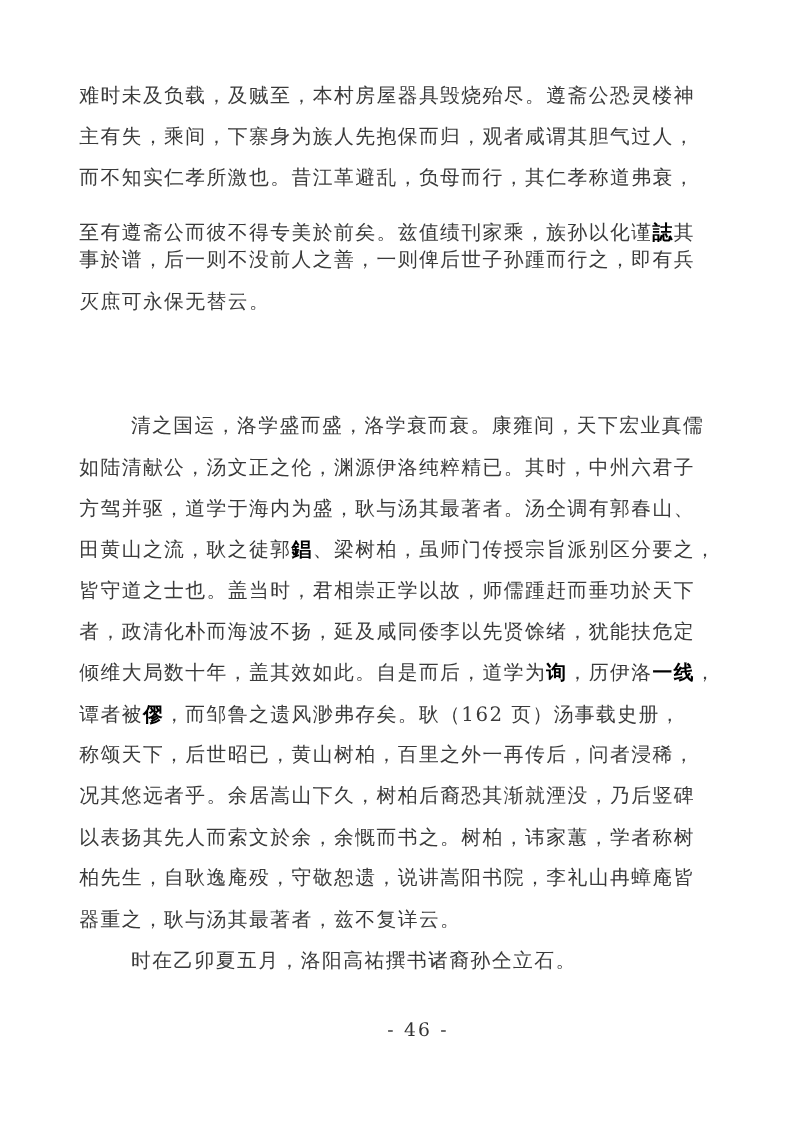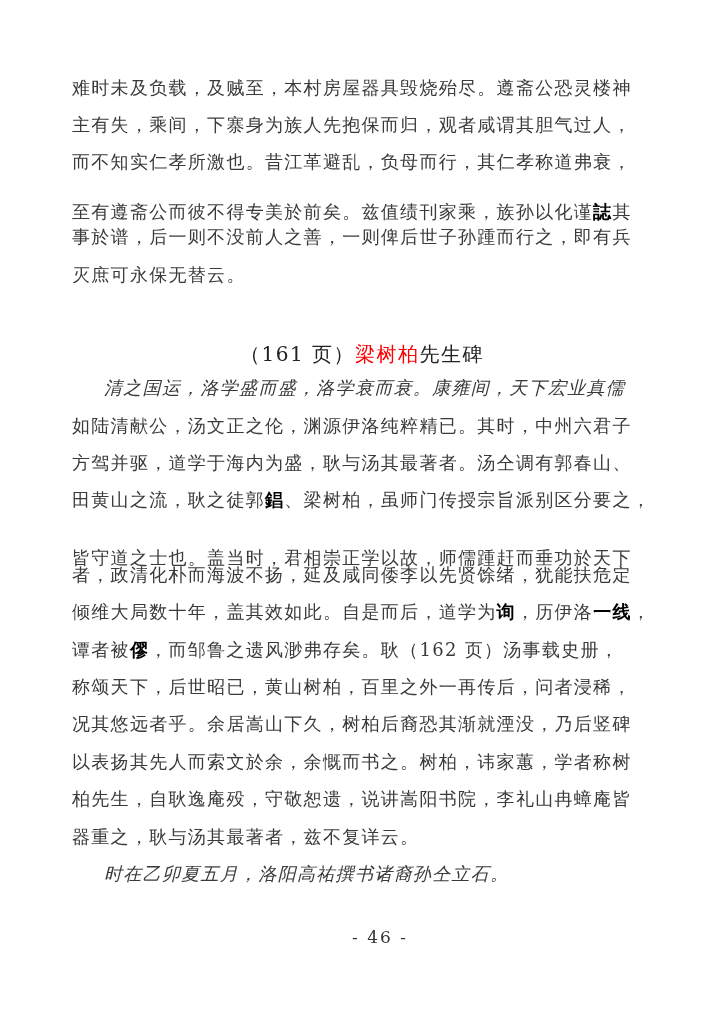--- a/index.html
+++ b/index.html
@@ -24,21 +24,21 @@
       position: absolute;
       left: 72px;
       width: 565px;
       font-size: 18px;
       line-height: 24px;
       letter-spacing: 1.3px;
       white-space: nowrap;
       font-weight: 300;
       color: #3a3a3a;
     }
-    .indent { left: 104px; font-style: italic; }
+    .indent { left: 119px; }
     .title {
       position: absolute;
       left: 240px;
       top: 341px;
       font-size: 20px;
       line-height: 26px;
       letter-spacing: 1.5px;
       white-space: nowrap;
       color: #222222;
     }
@@ -63,31 +63,28 @@
 
   <div class="line" style="top:76px;">难时未及负载，及贼至，本村房屋器具毁烧殆尽。遵斋公恐灵楼神</div>
   <div class="line" style="top:113px;">主有失，乘间，下寨身为族人先抱保而归，观者咸谓其胆气过人，</div>
   <div class="line" style="top:150px;">而不知实仁孝所激也。昔江革避乱，负母而行，其仁孝称道弗衰，</div>
   <div class="line" style="top:200px;">
     <span>至有遵斋公而彼不得专美於前矣。兹值绩刊家乘，族孙以化谨</span><span class="bold">誌</span><span>其</span>
   </div>
   <div class="line" style="top:225px;">事於谱，后一则不没前人之善，一则俾后世子孙踵而行之，即有兵</div>
   <div class="line" style="top:263px;">灭庶可永保无替云。</div>
 
-  <div class="title">
-    <span>（161 页）</span><span class="red">梁树柏</span><span>先生碑</span>
-  </div>
 
   <div class="line indent" style="top:376px;">清之国运，洛学盛而盛，洛学衰而衰。康雍间，天下宏业真儒</div>
   <div class="line" style="top:414px;">如陆清献公，汤文正之伦，渊源伊洛纯粹精已。其时，中州六君子</div>
   <div class="line" style="top:451px;">方驾并驱，道学于海内为盛，耿与汤其最著者。汤仝调有郭春山、</div>
   <div class="line" style="top:488px;">
     <span>田黄山之流，耿之徒郭</span><span class="bold">錩</span><span>、梁树柏，虽师门传授宗旨派别区分要之，</span>
   </div>
-  <div class="line" style="top:526px;margin-top:20px;">皆守道之士也。盖当时，君相崇正学以故，师儒踵赶而垂功於天下</div>
+  <div class="line" style="top:526px;">皆守道之士也。盖当时，君相崇正学以故，师儒踵赶而垂功於天下</div>
   <div class="line" style="top:563px;">者，政清化朴而海波不扬，延及咸同倭李以先贤馀绪，犹能扶危定</div>
   <div class="line" style="top:600px;">
     <span>倾维大局数十年，盖其效如此。自是而后，道学为</span><span class="bold">询</span><span>，历伊洛</span><span class="bold">一线</span><span>，</span>
   </div>
   <div class="line" style="top:638px;">
     <span>谭者被</span><span class="bold">僇</span><span>，而邹鲁之遗风渺弗存矣。耿（162 页）汤事载史册，</span>
   </div>
   <div class="line" style="top:675px;">称颂天下，后世昭已，黄山树柏，百里之外一再传后，问者浸稀，</div>
   <div class="line" style="top:712px;">况其悠远者乎。余居嵩山下久，树柏后裔恐其渐就湮没，乃后竖碑</div>
   <div class="line" style="top:787px;">柏先生，自耿逸庵殁，守敬恕遗，说讲嵩阳书院，李礼山冉蟑庵皆</div>

